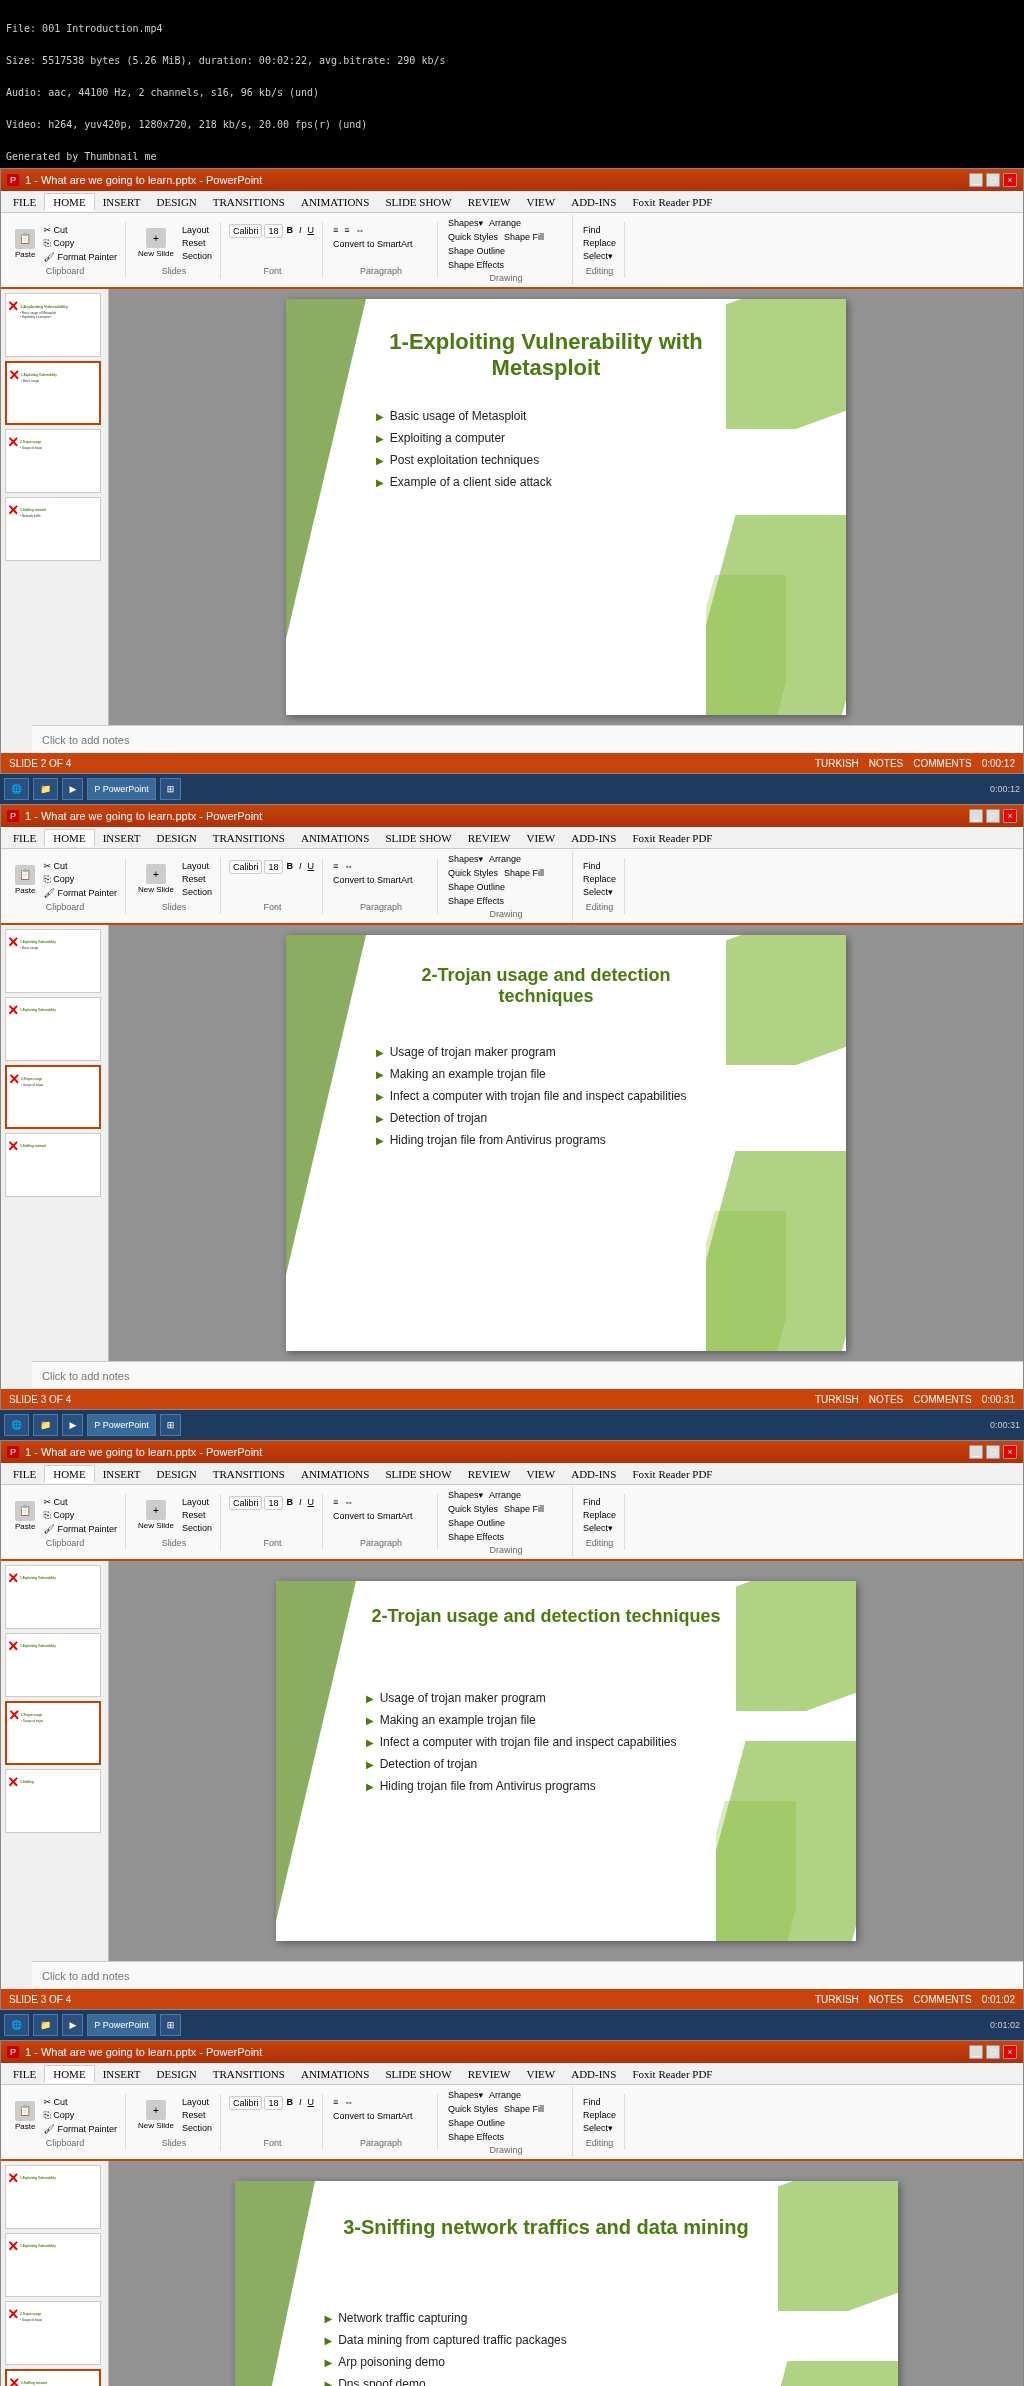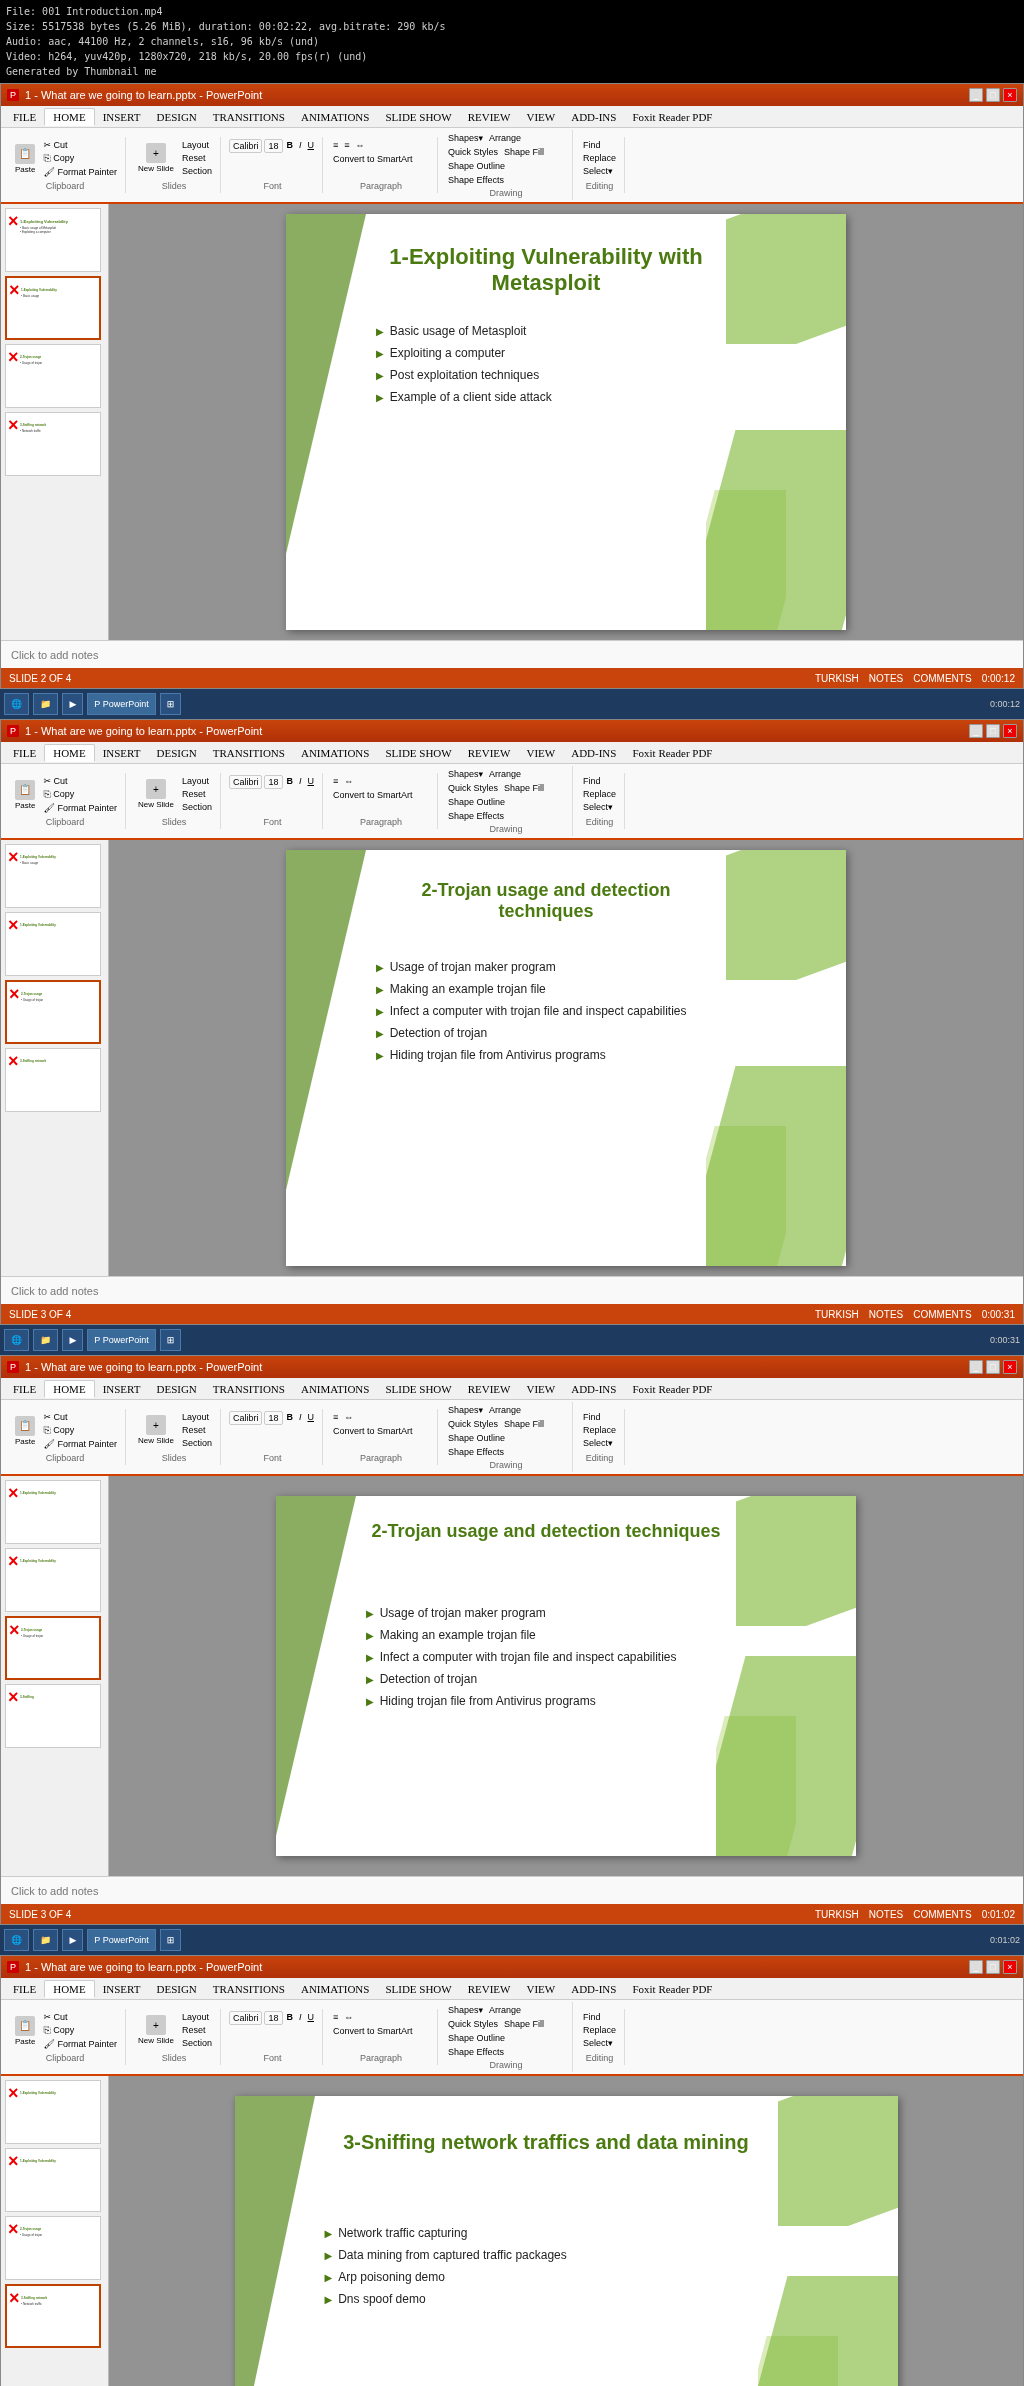--- a/index.html
+++ b/index.html
@@ -14,21 +14,21 @@
 
     
     .file-info {
       background: #000;
       color: #ccc;
       font-size: 10px;
       padding: 4px 6px;
       line-height: 1.5;
       font-family: monospace;
     }
-    .file-info span { display: block; }
+    .file-info span { display: block; margin-top: 17px; }
 
     
     .ppt-window {
       width: 100%;
       background: #f0f0f0;
       border: 1px solid #888;
       margin-bottom: 0;
     }
 
     .title-bar {
@@ -272,20 +272,21 @@
     
     .notes-bar {
       background: #f9f9f9;
       border-top: 1px solid #ccc;
       padding: 4px 10px;
       font-size: 11px;
       color: #777;
       height: 28px;
       display: flex;
       align-items: center;
+      margin-left: 31px;
     }
 
     
     .status-bar {
       background: #c8440c;
       color: #fff;
       font-size: 10px;
       padding: 2px 8px;
       display: flex;
       justify-content: space-between;

